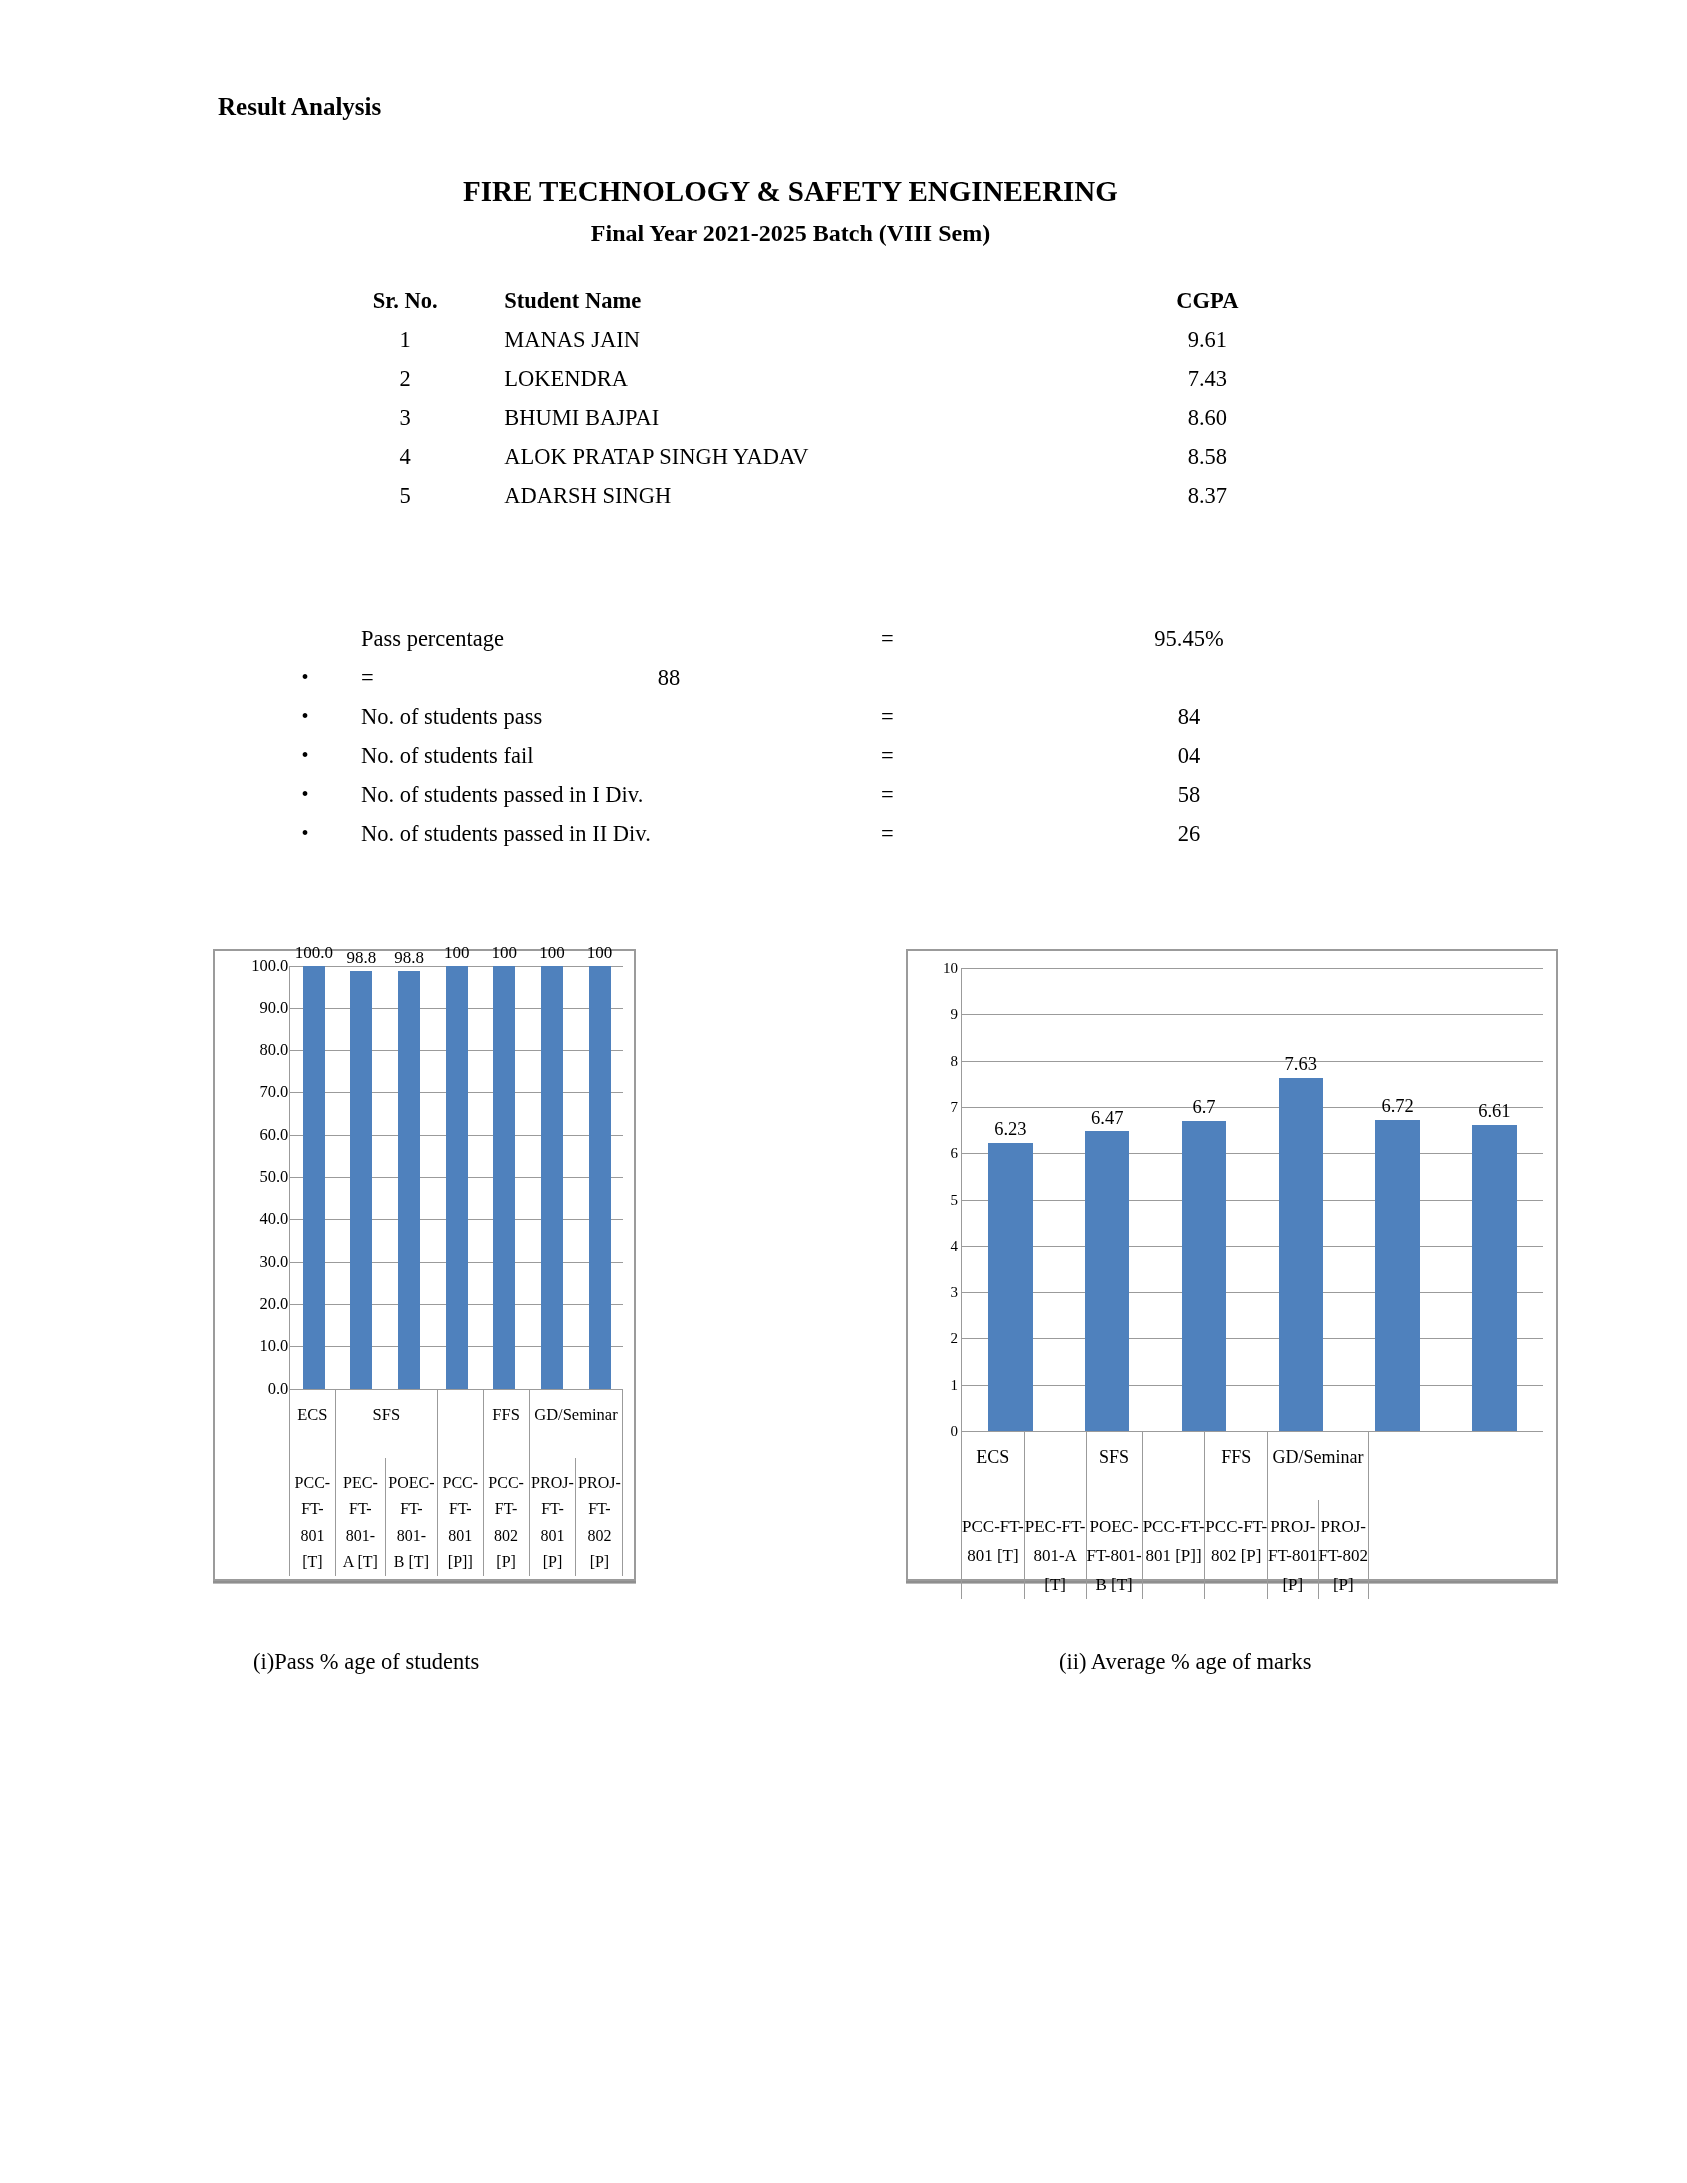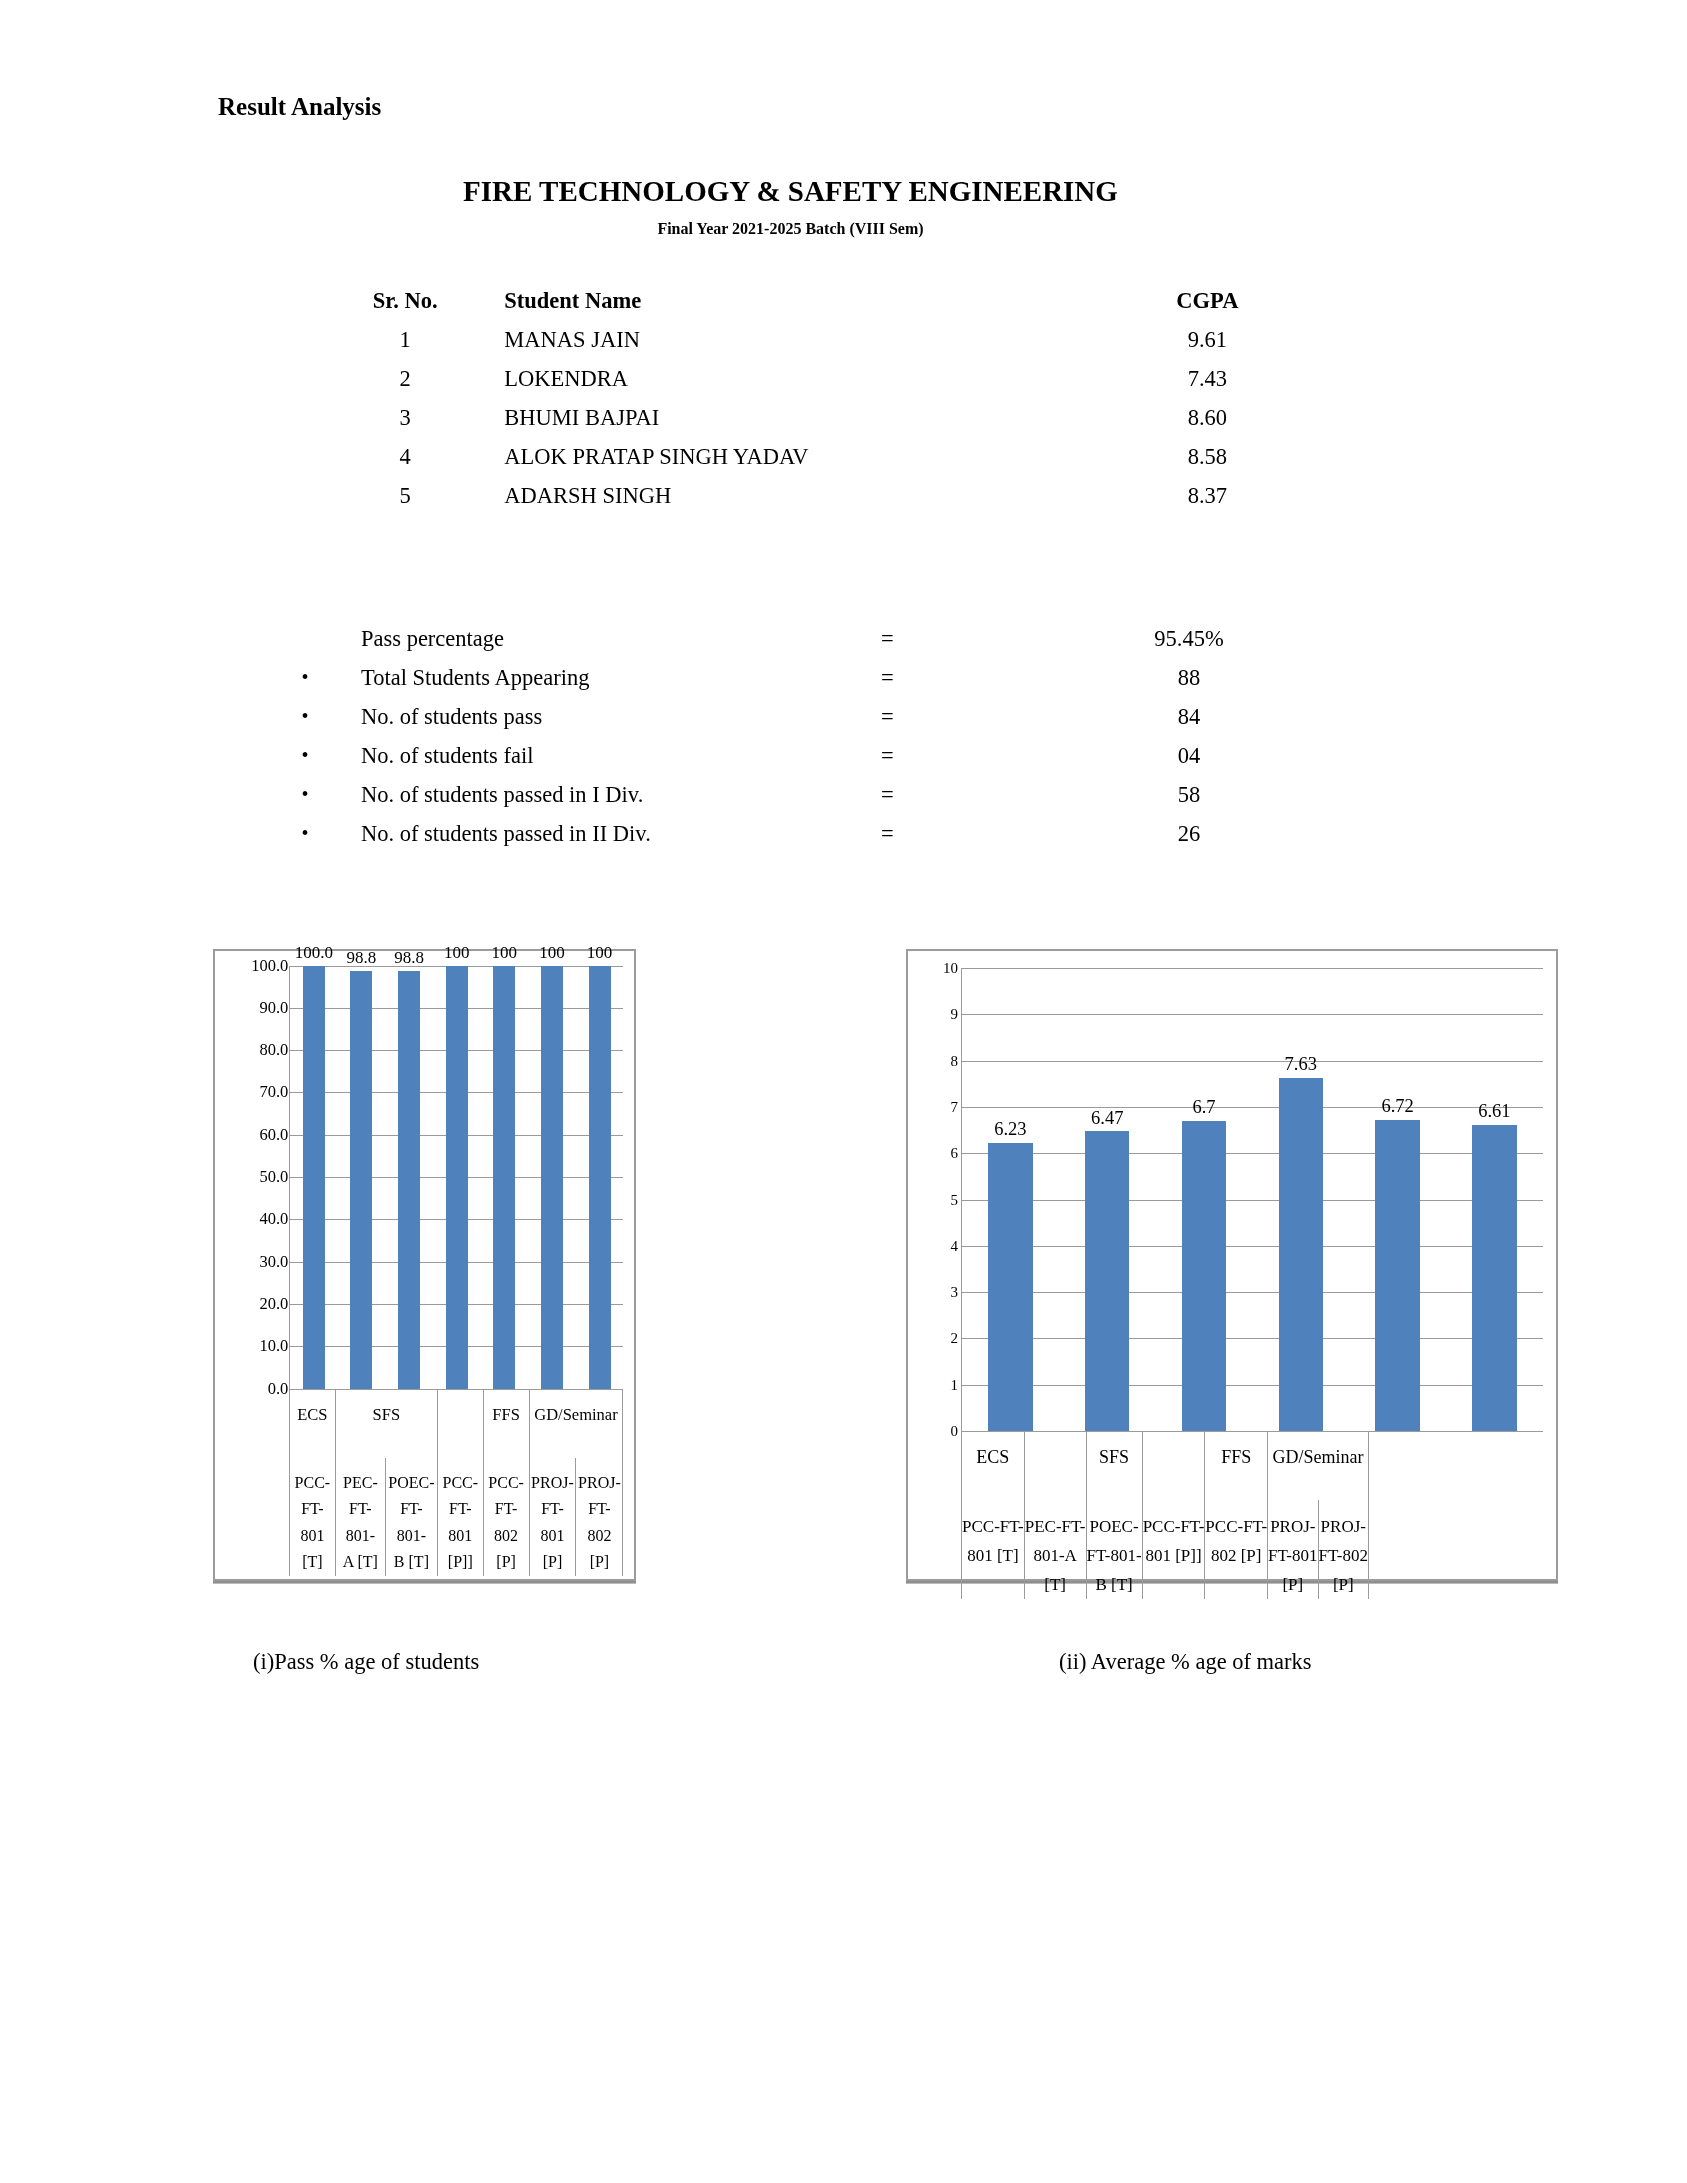--- a/index.html
+++ b/index.html
@@ -32,21 +32,21 @@
     text-align: center;
     font-size: 29px;
     font-weight: bold;
   }
   .doc-subtitle {
     position: absolute;
     left: 218px;
     top: 220px;
     width: 1145px;
     text-align: center;
-    font-size: 16px;
+    font-size: 24px;
     font-weight: bold;
   }
 
   
   .topper-table {
     position: absolute;
     left: 331px;
     top: 281px;
     width: 999px;
     border-collapse: collapse;
@@ -291,21 +291,20 @@
 
 <div class="stats" id="stats-block">
     <div class="stat-row">
       <span class="stat-bullet empty">•</span>
       <span class="stat-label">Pass percentage</span>
       <span class="stat-eq">=</span>
       <span class="stat-value">95.45%</span>
     </div>
     <div class="stat-row">
       <span class="stat-bullet">•</span>
-      <span class="stat-label">Total Students Appearing</span>
       <span class="stat-eq">=</span>
       <span class="stat-value">88</span>
     </div>
     <div class="stat-row">
       <span class="stat-bullet">•</span>
       <span class="stat-label">No. of students pass</span>
       <span class="stat-eq">=</span>
       <span class="stat-value">84</span>
     </div>
     <div class="stat-row">

